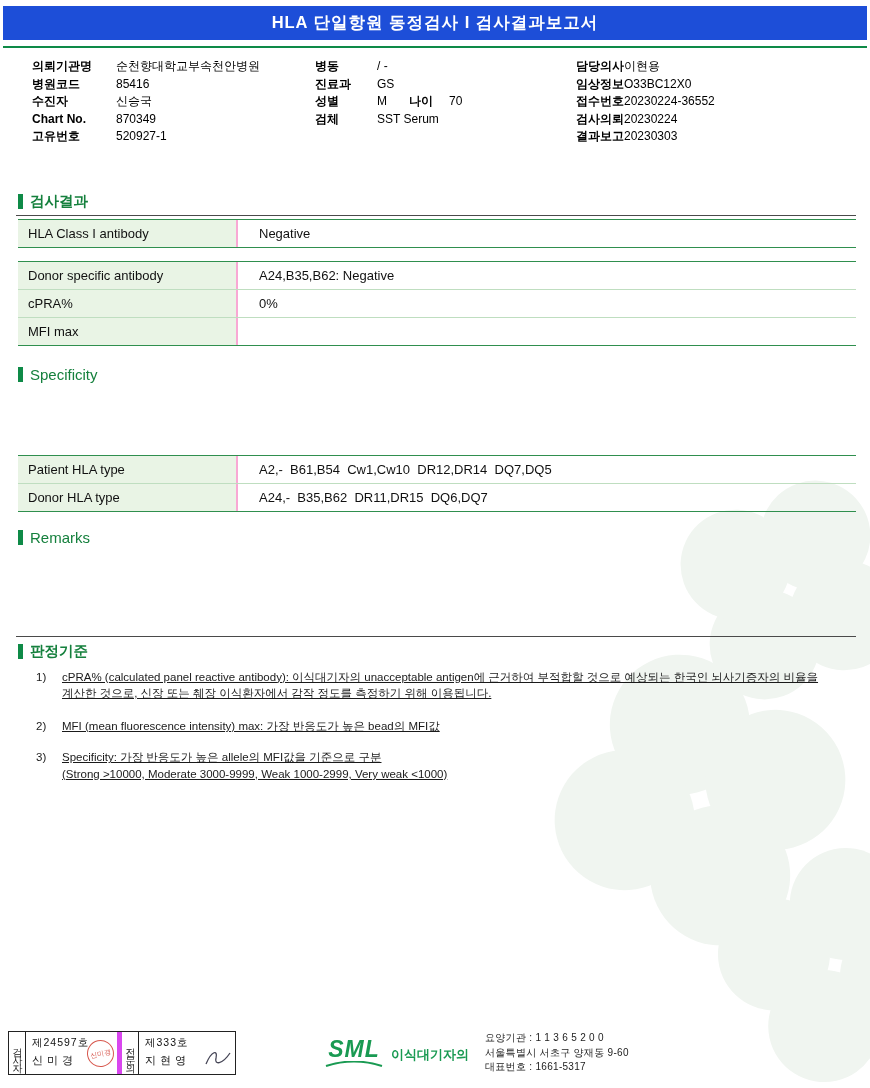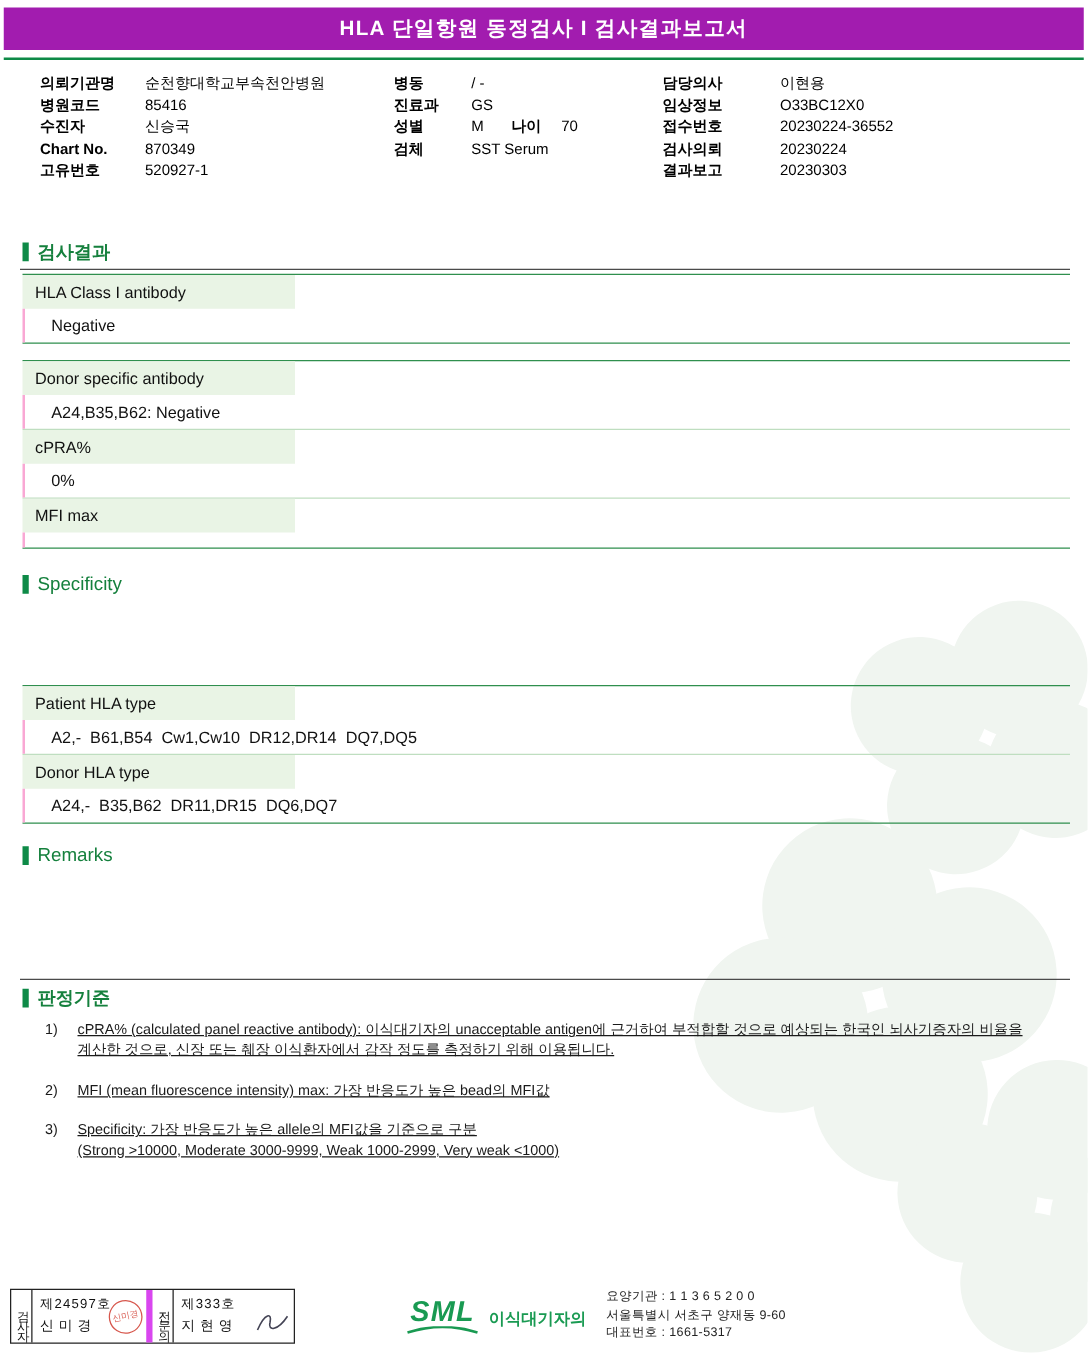--- a/index.html
+++ b/index.html
@@ -5,46 +5,46 @@
   * { box-sizing: border-box; }
   html,body { margin:0; padding:0; }
   body {
     width:870px; height:1088px; position:relative; overflow:hidden;
     background:#ffffff; font-family:"Liberation Sans", sans-serif; color:#111;
   }
   .watermark { position:absolute; inset:0; z-index:0; pointer-events:none; }
   .content { position:relative; z-index:1; }
 
   
-  .banner { margin:6px 3px 0; height:34px; background:#a21caf; color:#fff;
+  .banner { margin:6px 3px 0; height:34px; background:#1d4ed8; color:#fff;
     display:flex; align-items:center; justify-content:center;
     font-size:16.5px; font-weight:bold; letter-spacing:1px; }
   .banner-line { margin:6px 3px 0; height:2px; background:#0e8a47; }
 
   
   .info { display:flex; margin:10px 0 0 32px; font-size:12px; color:#000; }
   .info-col { line-height:17.5px; }
   .col1 { width:283px; }
   .col2 { width:215px; }
   .info-label { display:inline-block; font-weight:bold; }
   .col1 .info-label { width:84px; }
   .col2 .info-label { width:62px; }
-  .col3 .info-label { width:94px; }
+  .col3 .info-label { width:94px;text-align:right; }
   .inline-label { font-weight:bold; display:inline-block; margin-left:22px; margin-right:16px;text-align:center; }
 
   
   .section { display:flex; align-items:center; }
   .sec-bar { width:5px; height:15px; background:#0e8a47; margin-right:7px; flex-shrink:0; }
   .sec-title { color:#15803d; font-size:14.5px; font-weight:bold; }
   .sec-title.light { font-weight:500; font-size:15px; }
   .rule { height:1px; background:#4a4a4a; margin:4px 14px 0 16px; }
 
   
   .tbl { margin:3px 14px 0 18px; border-top:1px solid #2f8f4e; border-bottom:1px solid #2f8f4e; }
-  .tbl-row { display:flex; align-items:stretch;flex-direction:column; }
+  .tbl-row { display:flex; align-items:stretch; }
   .tbl-row + .tbl-row { border-top:1px solid #bfdec0; }
   .tbl-label { width:218px; background:#e9f4e5; padding:6px 0 6px 10px; font-size:13px; }
   .tbl-value { flex:1; border-left:2px solid #f9a8d4; padding:6px 0 6px 21px; font-size:13px; white-space:pre-wrap; }
 
   
   .crit-item { display:flex; margin:8px 40px 0 36px; font-size:11.5px; color:#1a1a1a; line-height:1.42; }
   .crit-num { width:26px; flex-shrink:0; }
   .crit-body { flex:1;text-decoration:underline; }
 
   

